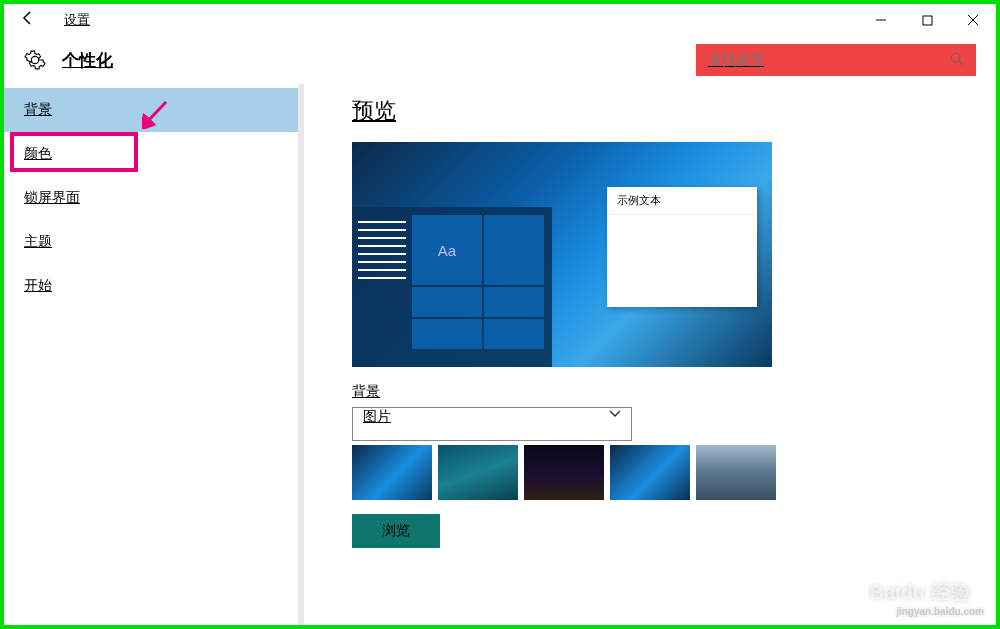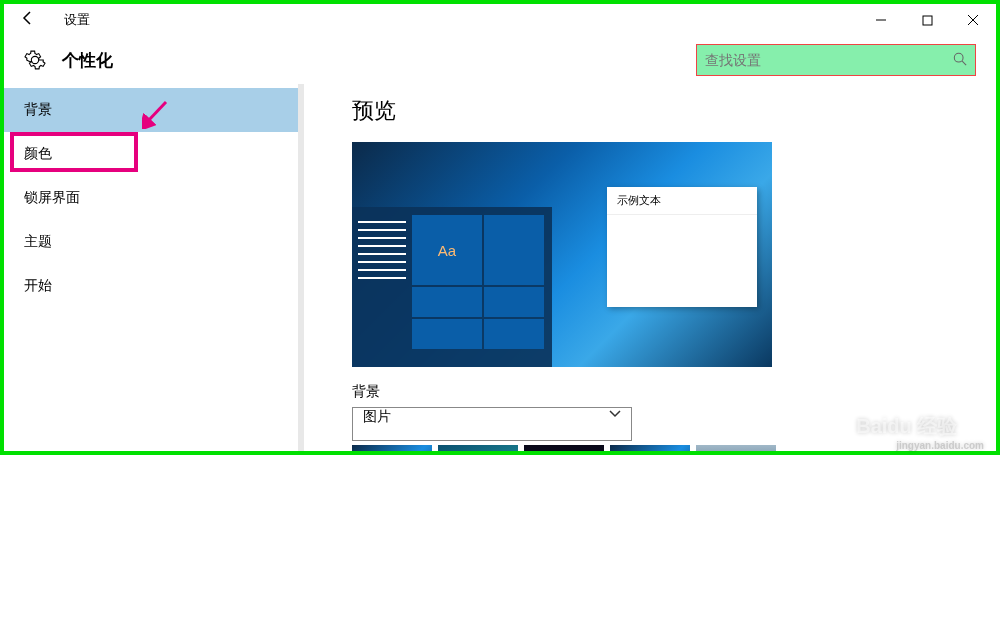--- a/index.html
+++ b/index.html
@@ -9,23 +9,24 @@
       color: #000;
       background: #fff;
       width: 1000px;
       height: 629px;
       overflow: hidden;
       position: relative;
     }
     .window-frame {
       border: 4px solid #00e000;
       width: 1000px;
-      height: 455px;
+      height: 629px;
       position: relative;
       background: #fff;
+      text-decoration: underline;
     }
     
     .titlebar {
       height: 32px;
       display: flex;
       align-items: center;
       padding-left: 16px;
       background: #fff;
     }
     .back-arrow {
@@ -63,25 +64,25 @@
     }
     .page-heading {
       margin-left: 16px;
       font-size: 17px;
       font-weight: 600;
     }
     .search-box {
       margin-left: auto;
       width: 280px;
       height: 32px;
-      border: 1px solid #ef4444;
+      border: 4px solid #ef4444;
       display: flex;
       align-items: center;
       padding: 0 8px;
-      background: #86efac;
+      background: #ef4444;
     }
     .search-input {
       flex: 1;
       border: none;
       outline: none;
       font-size: 14px;
       background: transparent;
     }
     .search-icon { color: #666; font-size: 14px; }
     
@@ -161,21 +162,21 @@
     }
     .tb-line { height: 2px; background: #fff; margin: 6px 0; }
     .taskbar-tiles {
       display: grid;
       grid-template-columns: 70px 60px;
       grid-template-rows: 70px 30px 30px;
       gap: 2px;
       padding: 8px 4px 0 0;
     }
     .tile { background: #0a5ea8; }
-    .tile.big { grid-row: span 1; display:flex; align-items:center; justify-content:center; color:#fdba74; font-size:15px; }
+    .tile.big { grid-row: span 1; display:flex; align-items:center; justify-content:center; color:#c4b5fd; font-size:15px; }
     .preview-window {
       position: absolute;
       top: 45px; left: 215px;
       width: 150px; height: 120px;
       background: #fff;
       box-shadow: 2px 2px 6px rgba(0,0,0,0.3);
       margin-left: 40px;
     }
     .preview-window-title {
       padding: 6px 10px;
@@ -213,26 +214,27 @@
       width: 88px;
       height: 34px;
       background: #0f766e;
       border: none;
       font-size: 14px;
       cursor: pointer;
     }
     .watermark {
       position: absolute;
       right: 12px;
-      bottom: 0;
+      bottom: 8px;
       color: rgba(255,255,255,0.5);
       font-size: 20px;
       font-weight: bold;
       text-shadow: 0 0 4px rgba(0,0,0,0.2);
       pointer-events: none;
+      text-align: center;
     }
     .watermark .sub { font-size: 10px; display:block; color: rgba(180,180,180,0.6); padding-left: 40px;}
   </style>
 </head>
 <body>
 
 <div class="window-frame">
 
   <div class="titlebar">
     <div class="back-arrow">

